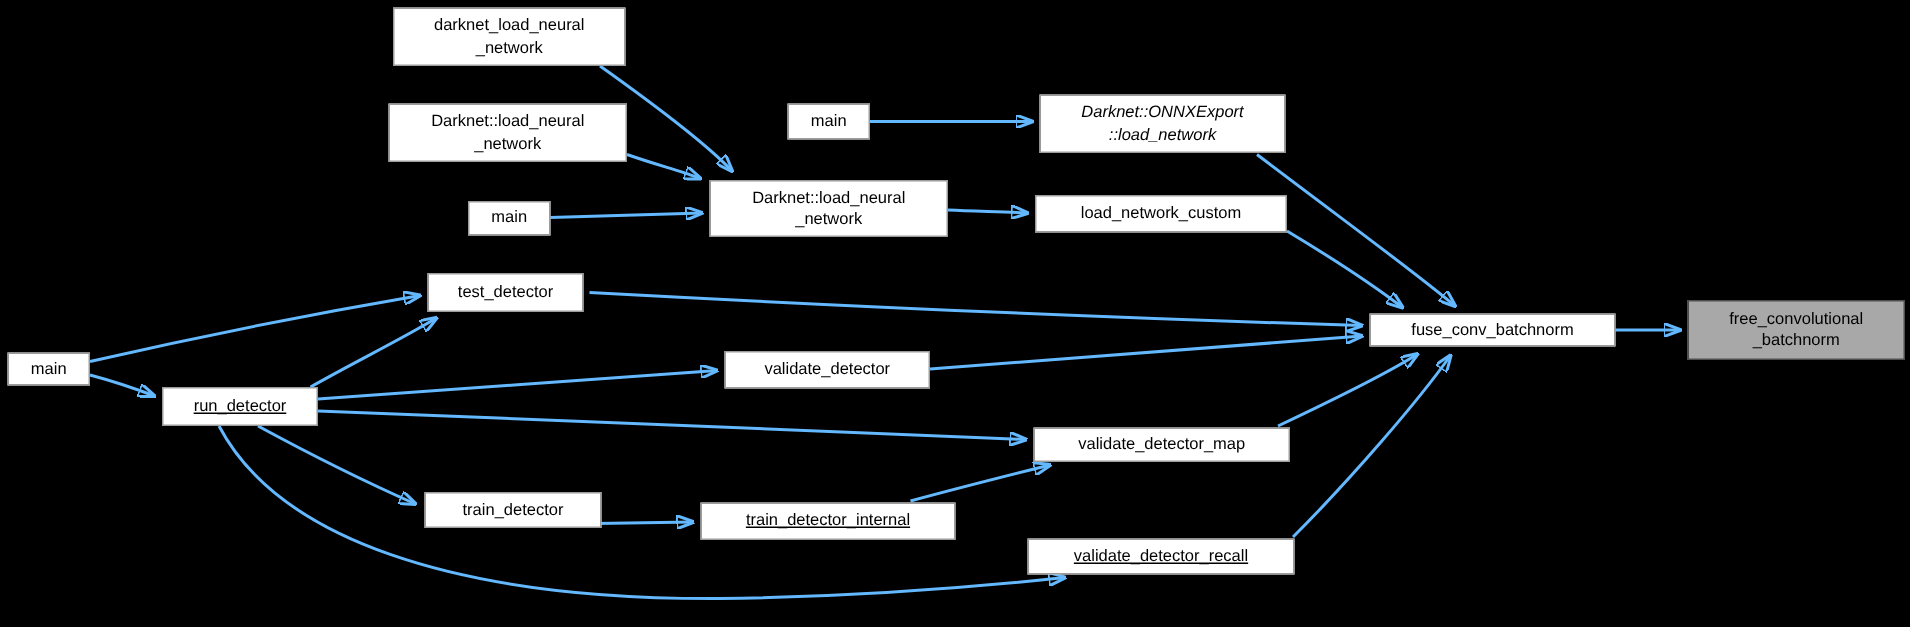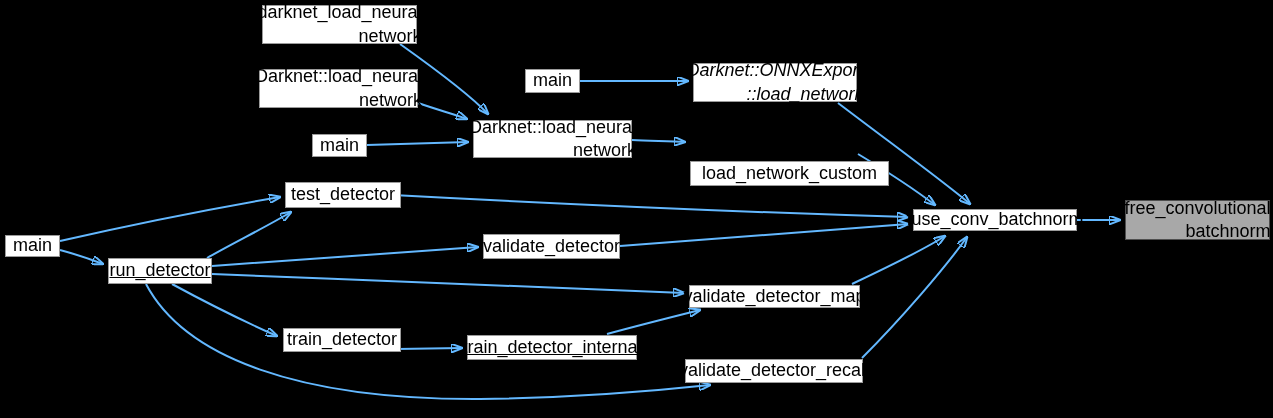--- a/index.html
+++ b/index.html
@@ -39,22 +39,22 @@
   }
   .node{
     position:absolute;
     box-sizing:border-box;
     background:var(--node-fill);
     border:1px solid var(--node-border);
     color:var(--node-text);
     display:flex;
     align-items:center;
     justify-content:center;
-    text-align:right;
-    font-size:18px;
+    text-align:center;
+    font-size:11px;
     line-height:1.3;
     white-space:pre-line;
     cursor:pointer;
   }
   .node.highlight{
     background:var(--hl-fill);
     border:1.5px solid var(--hl-border);
     cursor:default;
   }
 </style>
@@ -101,36 +101,36 @@
   <div class="node" style="left:312px;top:134px;width:55px;height:23px;">main</div>
 
   <div class="node" style="left:525px;top:69px;width:55px;height:24px;">main</div>
 
   <div class="node" style="left:473px;top:120px;width:159px;height:38px;">Darknet::load_neural
 _network</div>
 
   <div class="node" style="left:693px;top:63px;width:164px;height:39px;font-style:italic;">Darknet::ONNXExport
 ::load_network</div>
 
-  <div class="node" style="left:690px;top:130px;width:199px;height:25px;margin-top:31px;">load_network_custom</div>
+  <div class="node" style="left:690px;top:130px;width:168px;height:25px;">load_network_custom</div>
 
-  <div class="node" style="left:285px;top:182px;width:116px;height:26px;">test_detector</div>
+  <div class="node" style="left:285px;top:182px;width:104px;height:26px;">test_detector</div>
 
   <div class="node" style="left:5px;top:235px;width:55px;height:22px;">main</div>
 
   <div class="node" style="left:108px;top:258px;width:104px;height:26px;text-decoration:underline;">run_detector</div>
 
   <div class="node" style="left:689px;top:285px;width:171px;height:23px;">validate_detector_map</div>
 
   <div class="node" style="left:483px;top:234px;width:137px;height:25px;">validate_detector</div>
 
   <div class="node" style="left:283px;top:328px;width:118px;height:24px;">train_detector</div>
 
   <div class="node" style="left:467px;top:335px;width:170px;height:25px;text-decoration:underline;">train_detector_internal</div>
 
-  <div class="node" style="left:685px;top:359px;width:178px;height:24px;">validate_detector_recall</div>
+  <div class="node" style="left:685px;top:359px;width:178px;height:24px;text-decoration:underline;">validate_detector_recall</div>
 
   <div class="node highlight" style="left:1125px;top:200px;width:145px;height:40px;">free_convolutional
 _batchnorm</div>
 
   <div class="node" style="left:913px;top:209px;width:164px;height:22px;">fuse_conv_batchnorm</div>
 
 </div>
 
 </body></html>

